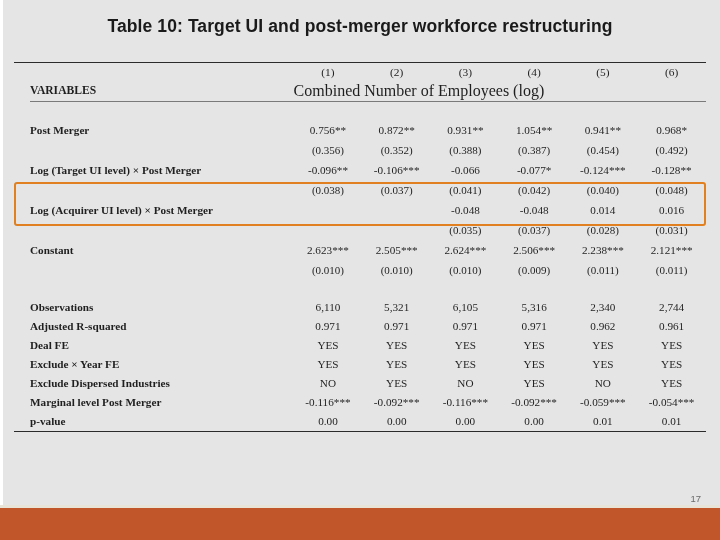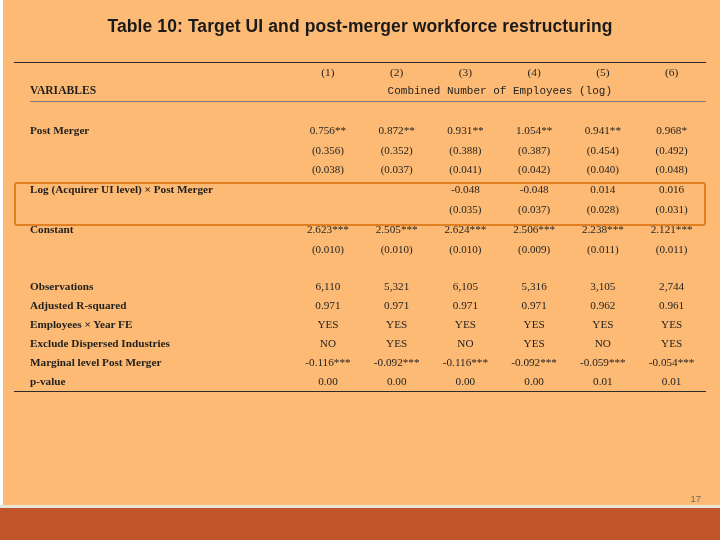--- a/index.html
+++ b/index.html
@@ -10,21 +10,21 @@
     width: 720px;
     height: 540px;
     background: #ffffff;
     font-family: "Liberation Serif", serif;
     position: relative;
     overflow: hidden;
   }
   .slide {
     position: absolute;
     inset: 0;
-    background: #fdba74;
+    background: #e5e5e5;
   }
   .title {
     position: absolute;
     top: 16px;
     left: 0;
     width: 720px;
     text-align: center;
     font-family: "Liberation Sans", sans-serif;
     font-weight: bold;
     font-size: 17.5px;
@@ -76,23 +76,22 @@
     line-height: 0;
   }
   .r-tall td { height: 21px; }
   .r-med td { height: 19px; }
   .r-small td { height: 18px; }
   .r-se td { height: 19px; }
   .vars-cell {
     font-size: 11.6px;
   }
   .spanhead {
-    text-align: center;
-    font-size: 11px;
-    font-family: Liberation Mono, monospace;
+    text-align: left;
+    font-size: 16px;
   }
   .colnum-head {
     font-size: 11.4px;
   }
   .se {
     font-size: 11px;
   }
   .highlight-box {
     position: absolute;
     border: 2px solid #e08020;
@@ -202,20 +201,29 @@
         <tr class="r-se">
           <td class="col-label"></td>
           <td class="col-num se">(0.356)</td>
           <td class="col-num se">(0.352)</td>
           <td class="col-num se">(0.388)</td>
           <td class="col-num se">(0.387)</td>
           <td class="col-num se">(0.454)</td>
           <td class="col-num se">(0.492)</td>
         </tr>
 
+        <tr class="r-tall">
+          <td class="col-label">Log (Target UI level) × Post Merger</td>
+          <td class="col-num">-0.096**</td>
+          <td class="col-num">-0.106***</td>
+          <td class="col-num">-0.066</td>
+          <td class="col-num">-0.077*</td>
+          <td class="col-num">-0.124***</td>
+          <td class="col-num">-0.128**</td>
+        </tr>
         <tr class="r-se">
           <td class="col-label"></td>
           <td class="col-num se">(0.038)</td>
           <td class="col-num se">(0.037)</td>
           <td class="col-num se">(0.041)</td>
           <td class="col-num se">(0.042)</td>
           <td class="col-num se">(0.040)</td>
           <td class="col-num se">(0.048)</td>
         </tr>
 
@@ -266,34 +274,43 @@
             <td></td>
             <td></td>
         </tr>
 
         <tr class="r-med">
           <td class="col-label">Observations</td>
           <td class="col-num">6,110</td>
           <td class="col-num">5,321</td>
           <td class="col-num">6,105</td>
           <td class="col-num">5,316</td>
-          <td class="col-num">3,105</td>
+          <td class="col-num">2,340</td>
           <td class="col-num">2,744</td>
         </tr>
         <tr class="r-med">
           <td class="col-label">Adjusted R-squared</td>
           <td class="col-num">0.971</td>
           <td class="col-num">0.971</td>
           <td class="col-num">0.971</td>
           <td class="col-num">0.971</td>
           <td class="col-num">0.962</td>
           <td class="col-num">0.961</td>
         </tr>
         <tr class="r-med">
-          <td class="col-label">Employees × Year FE</td>
+          <td class="col-label">Deal FE</td>
+          <td class="col-num">YES</td>
+          <td class="col-num">YES</td>
+          <td class="col-num">YES</td>
+          <td class="col-num">YES</td>
+          <td class="col-num">YES</td>
+          <td class="col-num">YES</td>
+        </tr>
+        <tr class="r-med">
+          <td class="col-label">Exclude × Year FE</td>
           <td class="col-num">YES</td>
           <td class="col-num">YES</td>
           <td class="col-num">YES</td>
           <td class="col-num">YES</td>
           <td class="col-num">YES</td>
           <td class="col-num">YES</td>
         </tr>
         <tr class="r-med">
           <td class="col-label">Exclude Dispersed Industries</td>
           <td class="col-num">NO</td>

